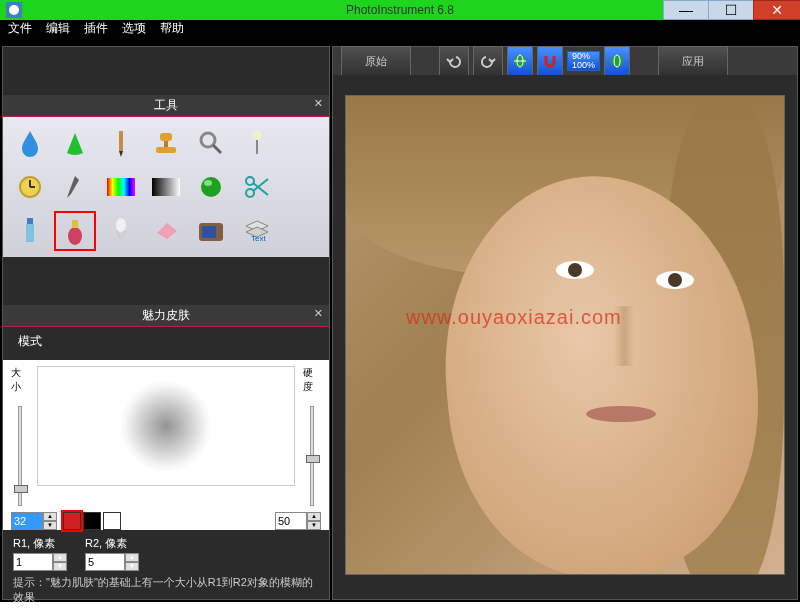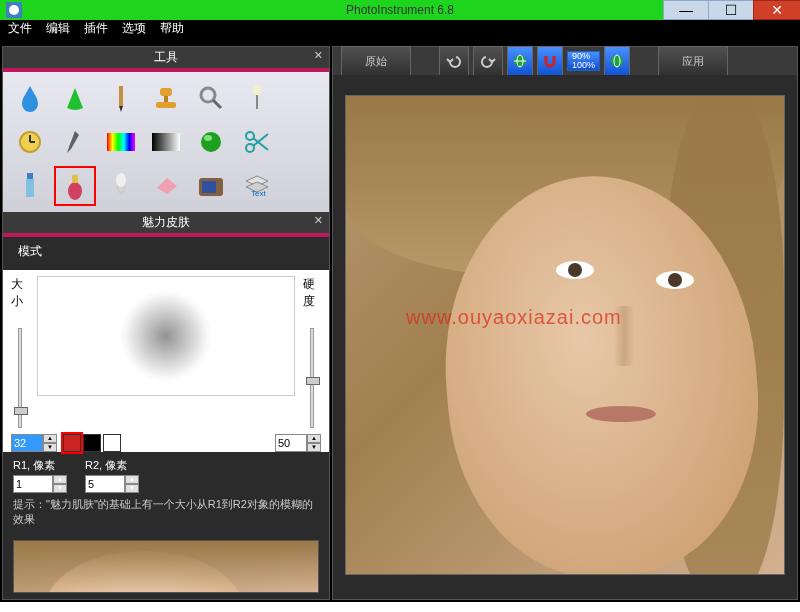--- a/index.html
+++ b/index.html
@@ -12,40 +12,40 @@
 .titlebar-btn { width: 46px; height: 20px; display: flex; align-items: center; justify-content: center; background: #c8d8e8; border: 1px solid #8ca8c8; font-size: 14px; margin-right: -1px; }
 .titlebar-btn.close { background: #d04028; color: #fff; border-color: #a02818; width: 48px; }
 
 .menubar { height: 24px; background: #000; display: flex; align-items: flex-start; padding: 0 8px; gap: 14px; }
 .menubar span { color: #fff; font-size: 12px; cursor: pointer; }
 
 .workspace { display: flex; height: 558px; background: #000; }
 
 .left-panel { width: 330px; background: #2b2b2b; border: 1px solid #555; margin: 2px; display: flex; flex-direction: column; }
 
-.panel-header { background: #3a3a3a; color: #fff; font-size: 12px; text-align: center; padding: 2px 0; border-bottom: 4px solid #be185d; position: relative; }
+.panel-header { background: #3a3a3a; color: #fff; font-size: 12px; text-align: center; padding: 2px 0; border-bottom: 1px solid #be185d; position: relative; margin-top: 48px; }
 .panel-header .close-x { position: absolute; right: 6px; top: 2px; color: #ccc; font-size: 11px; cursor: pointer; }
 
 .tools-grid { background: linear-gradient(#e8e8f0, #d0d0d8); padding: 6px; display: grid; grid-template-columns: repeat(7, 1fr); grid-template-rows: repeat(3, 40px); gap: 4px; }
 .tool { display: flex; align-items: center; justify-content: center; cursor: pointer; border: 1px solid transparent; }
 .tool.selected { border: 2px solid #ff0000; }
 
 .mode-section { padding: 6px 15px; color: #fff; font-size: 12px; }
 .mode-row { display: flex; align-items: flex-start; justify-content: space-between; }
 .mode-opts { display: flex; flex-direction: column; gap: 4px; }
 .mode-opt { display: flex; align-items: center; gap: 4px; }
 .mode-opt .box { width: 11px; height: 11px; border: 1px solid #888; background: #111; }
 .mode-opt .box.checked { background: #0a0; }
 .mode-buttons { display: flex; flex-direction: column; gap: 3px; }
 .btn-fill { background: linear-gradient(#4890ff, #1050d0); color: #fff; border: 1px solid #2060c0; padding: 2px 26px; font-size: 11px; cursor: pointer; }
 .btn-clear { background: #3a3a3a; color: #ccc; border: 1px solid #555; padding: 1px 26px; font-size: 11px; cursor: pointer; }
 
 .brush-section { background: #fff; padding: 6px 8px 4px; display: flex; align-items: flex-start; gap: 8px; }
 .brush-slider { width: 18px; display: flex; flex-direction: column; align-items: center; }
-.slider-label { font-size: 12px; color: #000; margin-bottom: 18px; }
+.slider-label { font-size: 10px; color: #000; margin-bottom: 12px; }
 .vslider { width: 4px; height: 100px; background: #ddd; border: 1px solid #999; position: relative; }
 .vslider .thumb { position: absolute; left: -5px; width: 14px; height: 8px; background: #ccc; border: 1px solid #666; }
 .brush-preview { flex: 1; height: 120px; background: #fff; border: 1px solid #ccc; display: flex; align-items: center; justify-content: center; }
 .brush-ball { width: 90px; height: 90px; border-radius: 50%; background: radial-gradient(circle, rgba(120,120,120,0.8) 0%, rgba(120,120,120,0.05) 65%, transparent 75%); }
 
 .color-row { background: #fff; padding: 2px 8px 0; display: flex; align-items: center; justify-content: space-between; }
 .color-swatches { display: flex; gap: 2px; align-items: center; }
 .swatch { width: 18px; height: 18px; border: 1px solid #333; cursor: pointer; }
 .swatch.sel { outline: 2px solid #f00; }
 .spin { display: flex; align-items: center; }

